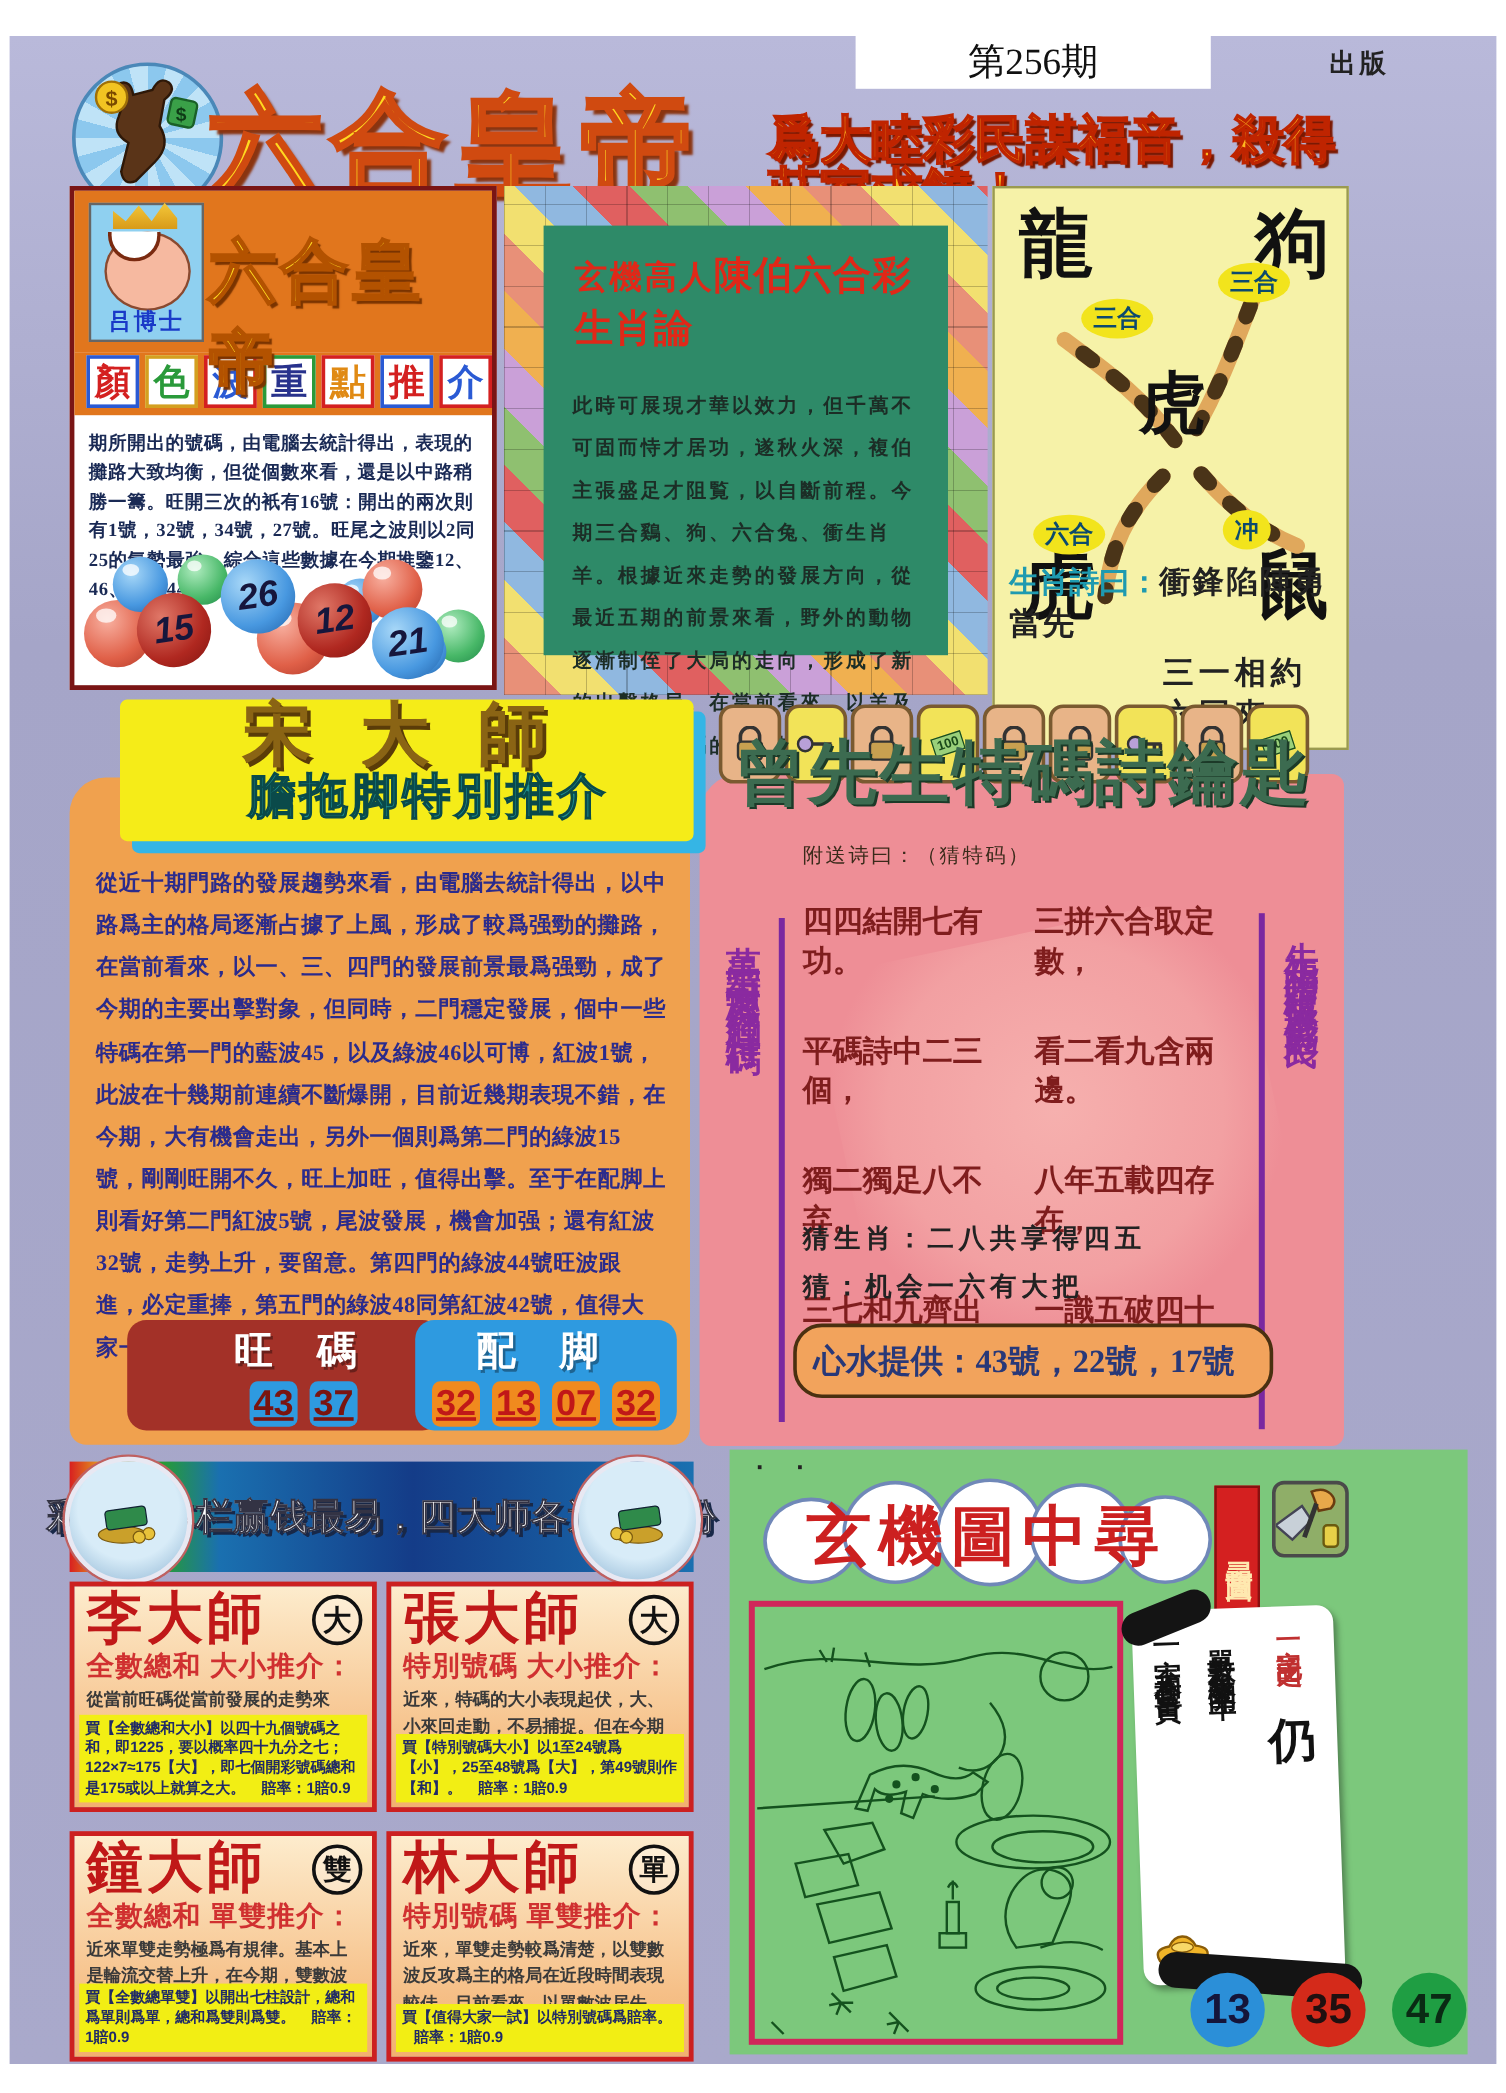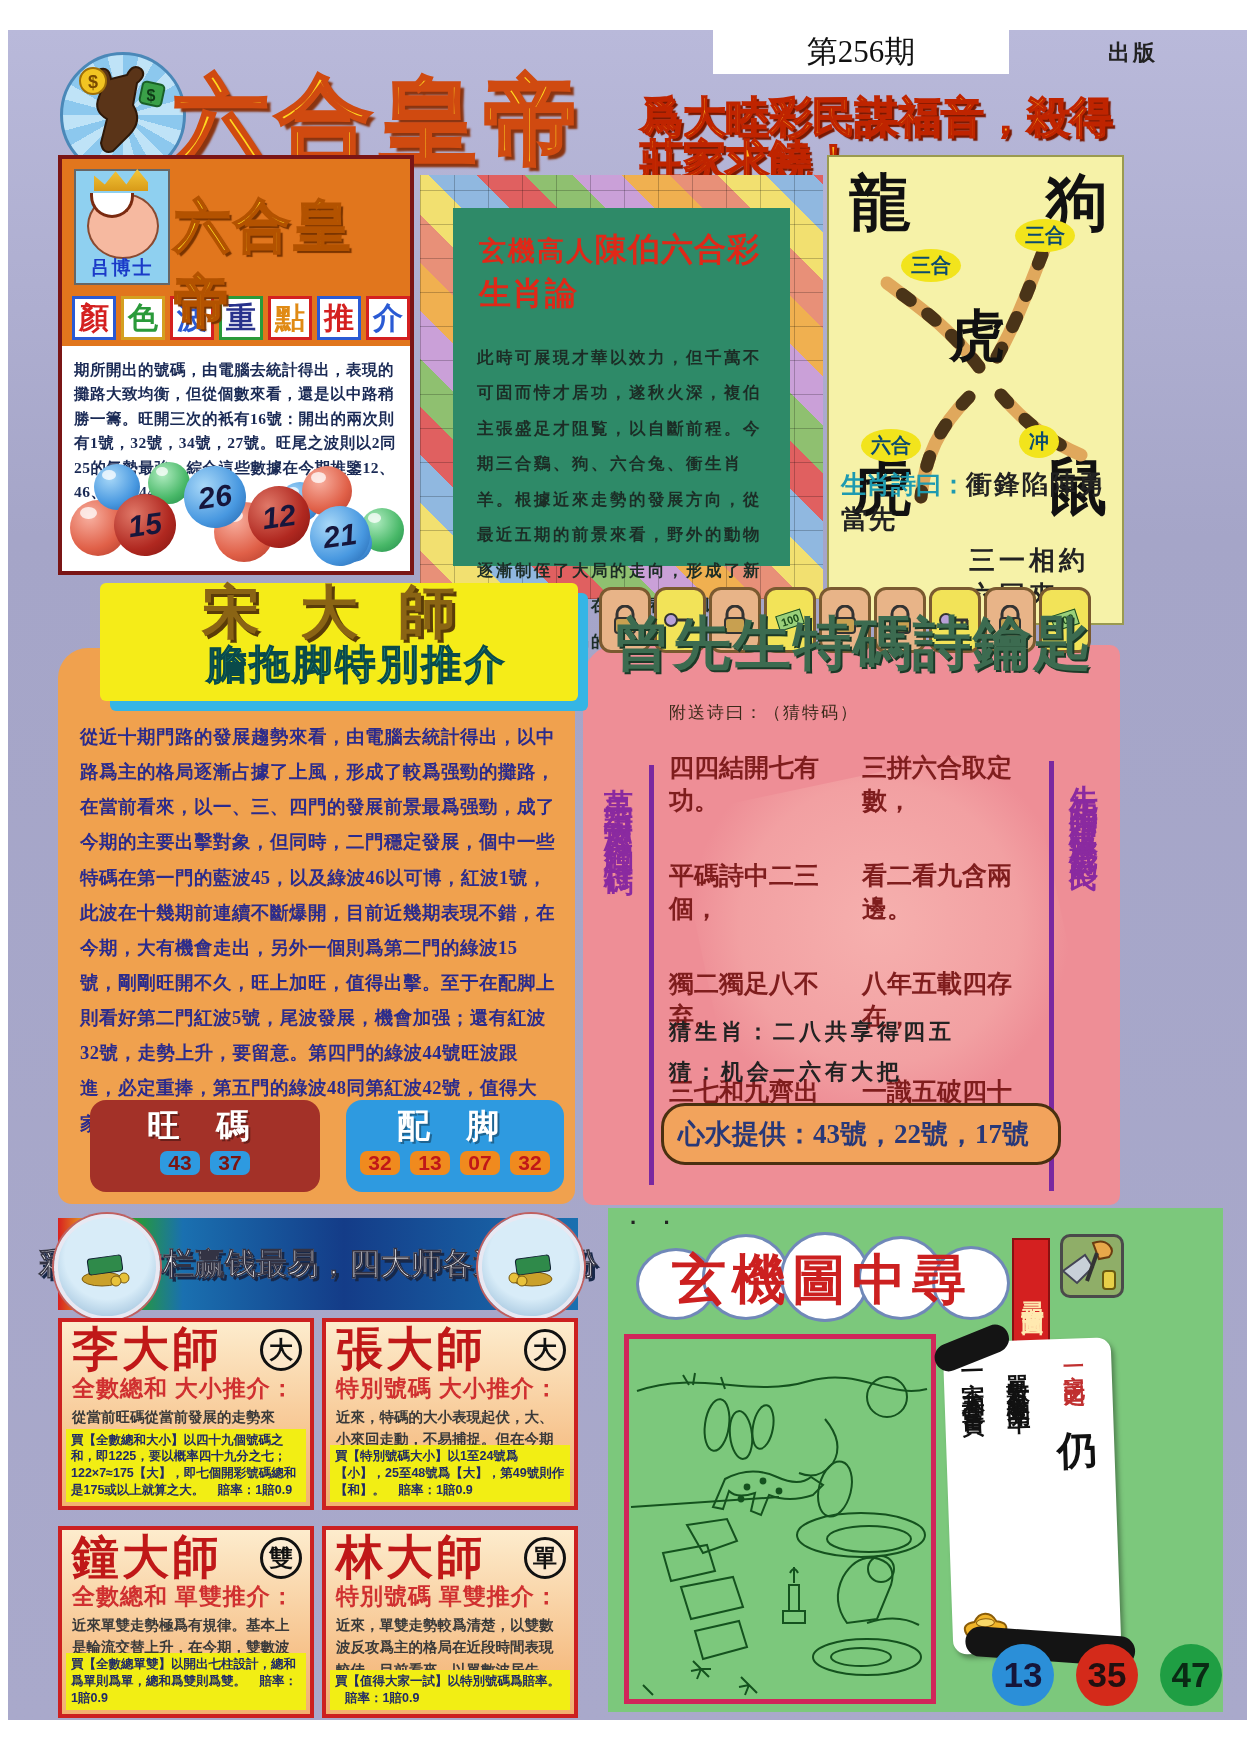--- a/index.html
+++ b/index.html
@@ -62,21 +62,21 @@
   .b-green{background:radial-gradient(circle at 35% 30%,#b0ecc0,#48b868 60%,#208848);}
   .b-darkred{background:radial-gradient(circle at 35% 30%,#e07868,#b02820 60%,#801410);}
   .b-num{display:flex;align-items:center;justify-content:center;color:#16163c;
          font-weight:bold;font-style:italic;font-size:30px;transform:rotate(-8deg);}
 
   
   .box2{position:absolute;left:420px;top:155px;width:403px;height:424px;box-sizing:border-box;
         background:
           repeating-linear-gradient(90deg,rgba(0,0,0,.22) 0 1px,transparent 1px 34px),
           repeating-linear-gradient(0deg,rgba(0,0,0,.22) 0 1px,transparent 1px 34px),
-          repeating-linear-gradient(45deg,#e89078 0 34px,#f2e070 34px 68px,#90b8e0 68px 102px,#e06060 102px 136px,#8fc070 136px 170px,#caa0d8 170px 204px,#f0b050 204px 238px); margin-top: 20px;}
+          repeating-linear-gradient(45deg,#e89078 0 34px,#f2e070 34px 68px,#90b8e0 68px 102px,#e06060 102px 136px,#8fc070 136px 170px,#caa0d8 170px 204px,#f0b050 204px 238px);}
   .box2-inner{position:absolute;left:33px;top:33px;right:33px;bottom:33px;background:#2e8a68;}
   .box2-title{padding:20px 0 0 26px;}
   .box2-title .pre{font-size:27px;font-weight:bold;color:#e02818;letter-spacing:2px;font-family:"Liberation Serif",serif;}
   .box2-title .big{font-size:32px;font-weight:bold;color:#e02818;letter-spacing:1px;font-family:"Liberation Serif",serif;}
   .box2-body{margin:0;padding:24px 24px 0 24px;font-family:"Liberation Serif",serif;
              font-size:16.5px;font-weight:bold;color:#1c2d26;line-height:2.15;letter-spacing:2.5px;}
 
   
   .box3{position:absolute;left:827px;top:155px;width:297px;height:470px;background:#f6f2a8;
         border:2px solid #9a9a50;box-sizing:border-box;}
@@ -97,29 +97,29 @@
   .song-banner{position:absolute;left:100px;top:583px;width:478px;height:118px;background:#f5ec18;
                border-radius:6px;box-shadow:10px 10px 0 0 #35b5e5;text-align:center;z-index:3;}
   .song-name{font-family:"Liberation Serif",serif;font-size:58px;font-weight:bold;color:#8a6414;
              letter-spacing:40px;line-height:1.05;text-shadow:3px 3px 0 #5a3c08;margin-left:20px;}
   .song-sub{font-size:40px;font-weight:bold;color:#1f9090;-webkit-text-stroke:1px #0a4a4a;
             letter-spacing:3px;line-height:1.0;padding-left:36px;}
   .song-box{position:absolute;left:58px;top:648px;width:517px;height:556px;background:#f0a14e;
             border-radius:30px 30px 14px 14px;z-index:2;}
   .song-body{margin:0;padding:72px 20px 0 22px;font-family:"Liberation Serif",serif;font-size:18.5px;
              font-weight:bold;color:#2b2b8c;line-height:1.9;letter-spacing:.5px;}
-  .hot-box{position:absolute;left:32px;top:452px;width:230px;height:92px;background:#a33128;
-           border-radius:16px;text-align:center;}
+  .hot-box{position:absolute;left:48px;top:452px;width:230px;height:92px;background:#a33128;
+           border-radius:16px;text-align:center;padding-left:32px;}
   .leg-box{position:absolute;left:288px;top:452px;width:218px;height:92px;background:#2e9ae0;
            border-radius:16px;text-align:center;}
   .hl-label{color:#fff;font-weight:bold;font-size:33px;letter-spacing:14px;margin-top:4px;
             font-family:"Liberation Serif",serif;text-shadow:2px 2px 0 rgba(0,0,0,.35);}
   .chips{display:flex;justify-content:center;gap:10px;margin-top:2px;}
-  .chip{width:40px;height:24px;border-radius:7px;display:flex;align-items:center;justify-content:center;
-        font-weight:bold;font-size:21px;}
+  .chip{width:40px;height:38px;border-radius:7px;display:flex;align-items:center;justify-content:center;
+        font-weight:bold;font-size:30px;text-decoration:underline;}
   .chip-blue{background:#2e9ae0;color:#7a1410;}
   .chip-orange{background:#f08a1e;color:#c01818;}
 
   
   .zeng-box{position:absolute;left:583px;top:645px;width:537px;height:560px;background:#ee8e96;
             border-radius:34px 10px 10px 10px;}
   .zeng-watermark{position:absolute;left:120px;top:130px;width:360px;height:330px;border-radius:40px;
                   background:radial-gradient(ellipse at 50% 45%,#f6b0ae 0%,#f2a0a2 55%,rgba(242,160,162,0) 75%);
                   transform:rotate(-12deg);}
   .zeng-tiles{position:absolute;left:16px;top:-58px;display:flex;gap:3px;}

